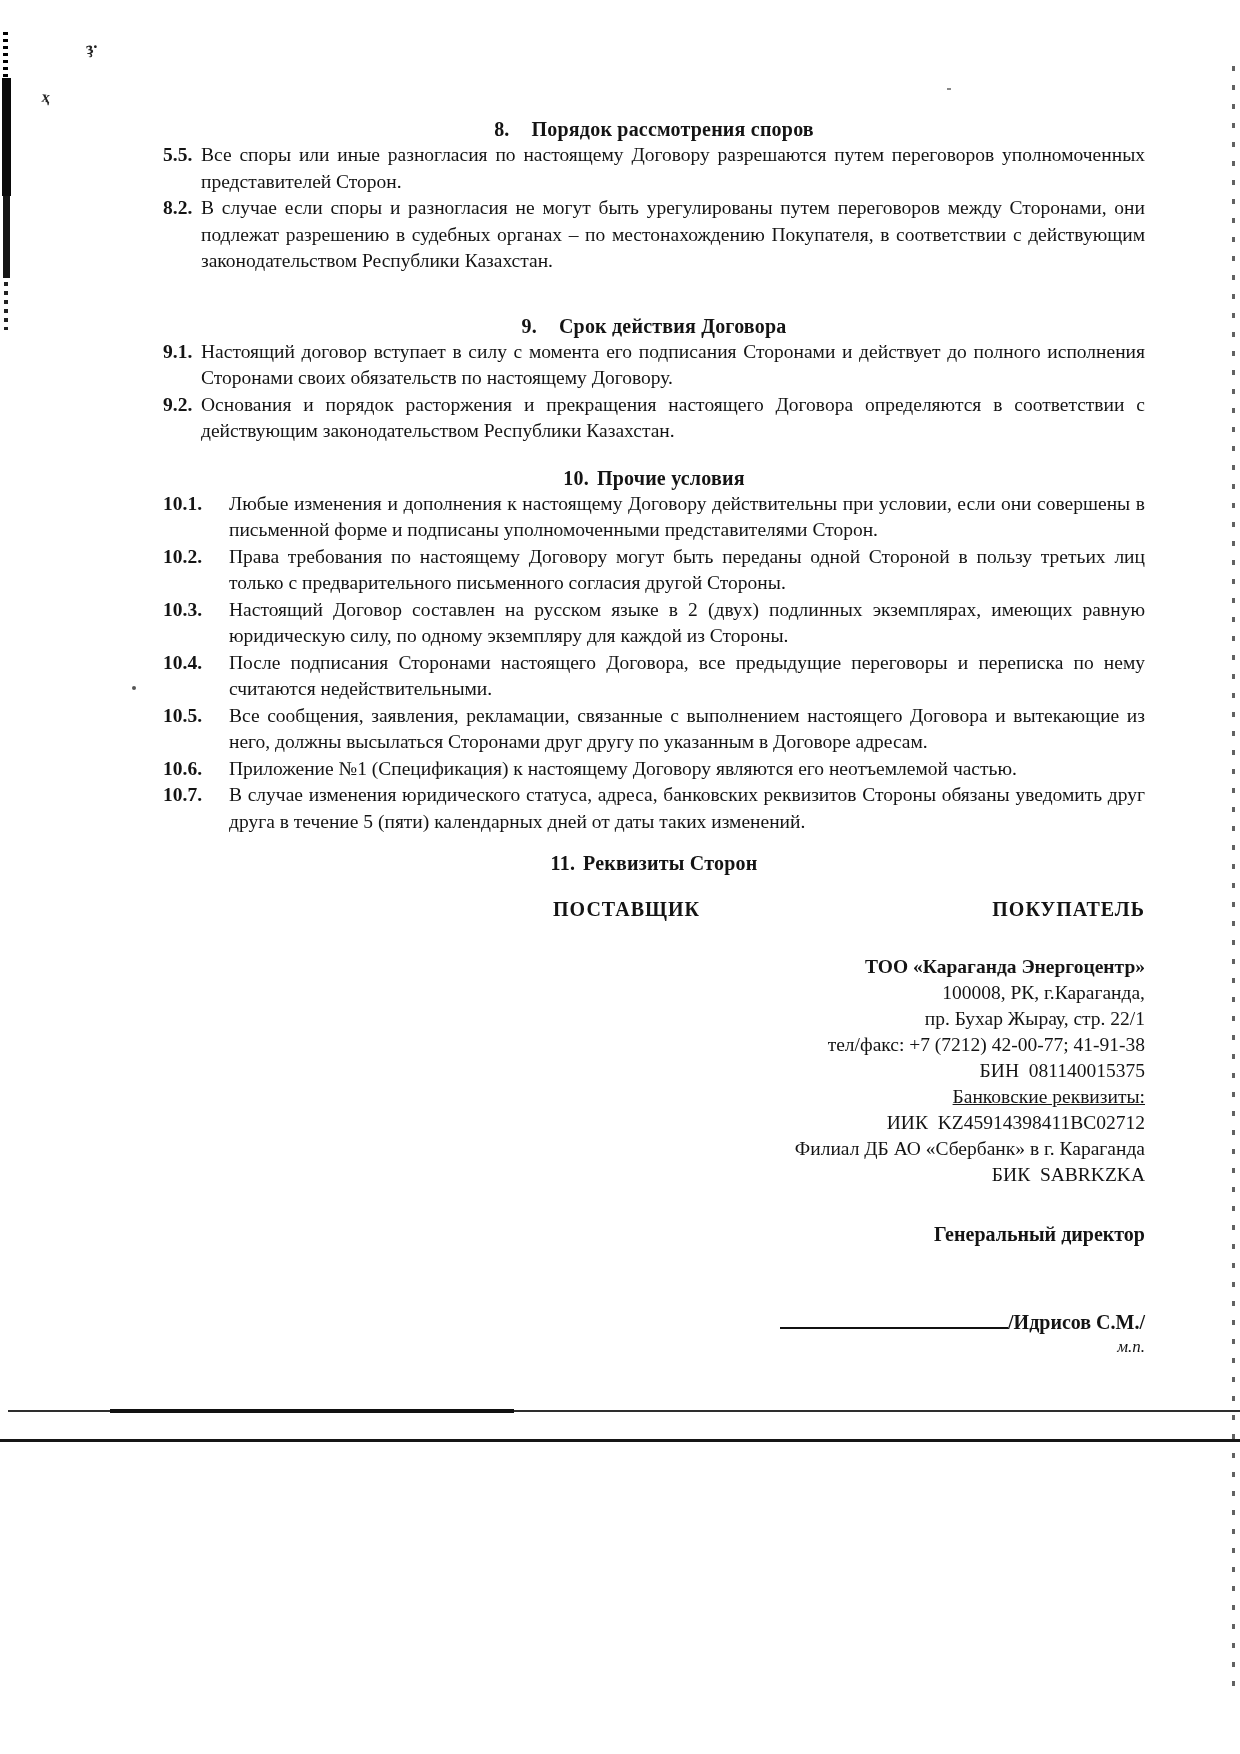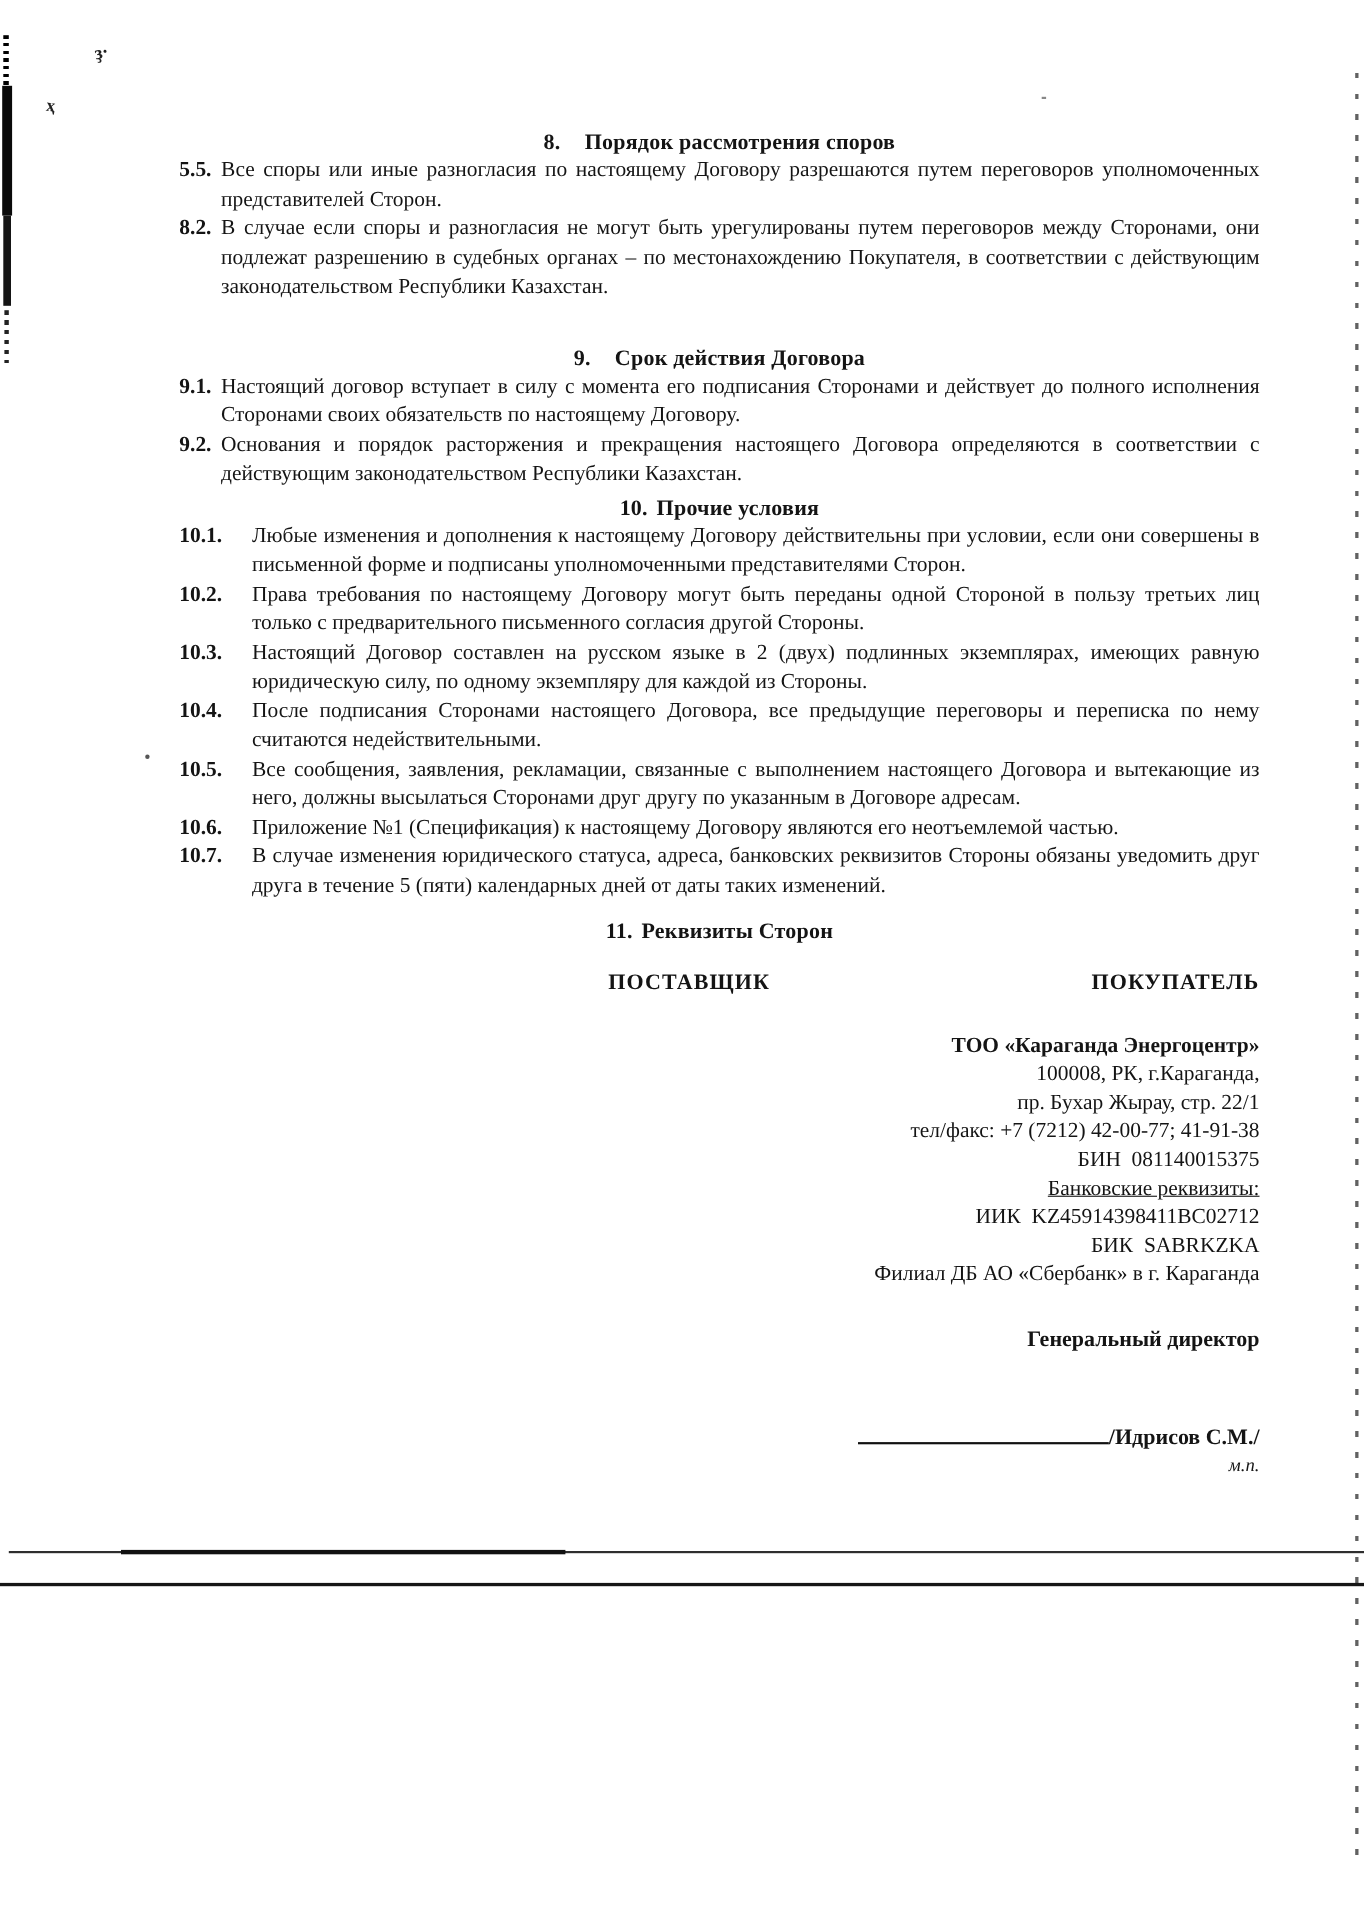--- a/index.html
+++ b/index.html
@@ -20,21 +20,21 @@
   .sec-head{
     text-align:center;
     font-weight:bold;
     font-size:20px;
     line-height:26px;
     letter-spacing:.2px;
   }
   .sec-head .sec-num{margin-right:8px;}
   .sec-head.gap-wide .sec-num{margin-right:22px;}
   .mt-sec9{margin-top:38px;}
-  .mt-sec10{margin-top:4px;}
+  .mt-sec10{margin-top:20px;}
   .mt-sec11{margin-top:15px;}
   
   .item{
     display:flex;
     font-size:19.5px;
     line-height:26.5px;
   }
   .item .num{
     flex:none;
     font-weight:bold;
@@ -181,22 +181,22 @@
     <div class="col-buyer">
       <div class="party-head">ПОКУПАТЕЛЬ</div>
       <div class="buyer-block">
         <div class="buyer-line b">ТОО «Караганда Энергоцентр»</div>
         <div class="buyer-line">100008, РК, г.Караганда,</div>
         <div class="buyer-line">пр. Бухар Жырау, стр. 22/1</div>
         <div class="buyer-line">тел/факс: +7 (7212) 42-00-77; 41-91-38</div>
         <div class="buyer-line">БИН  081140015375</div>
         <div class="buyer-line u">Банковские реквизиты:</div>
         <div class="buyer-line">ИИК  KZ45914398411BC02712</div>
+        <div class="buyer-line">Филиал ДБ АО «Сбербанк» в г. Караганда</div>
         <div class="buyer-line">БИК  SABRKZKA</div>
-        <div class="buyer-line">Филиал ДБ АО «Сбербанк» в г. Караганда</div>
       </div>
       <div class="sig-title">Генеральный директор</div>
       <div class="sig-row">
         <span class="sig-line"></span><span class="sig-name">/Идрисов С.М./</span>
       </div>
       <div class="seal">м.п.</div>
     </div>
   </div>
 
 </div>

